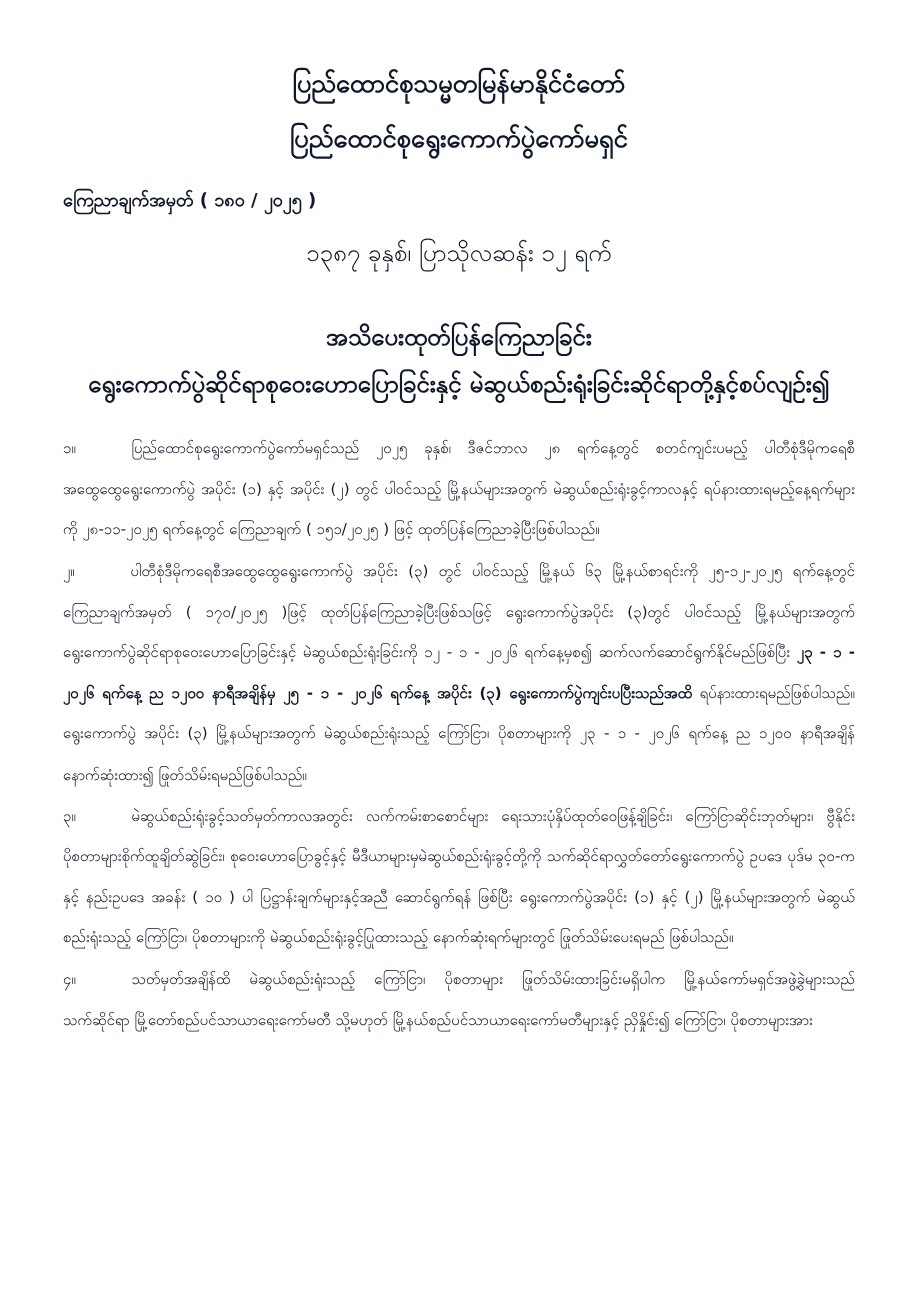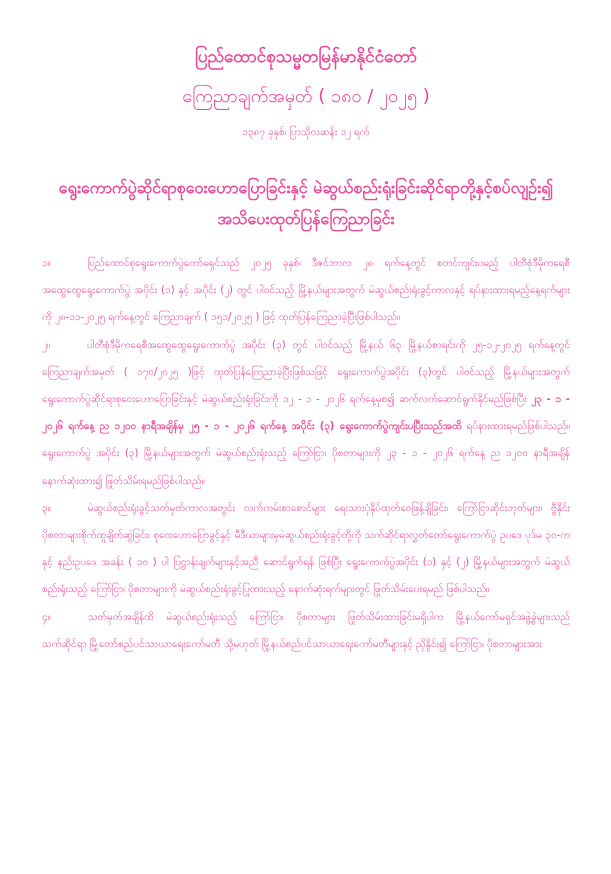--- a/index.html
+++ b/index.html
@@ -6,43 +6,43 @@
     margin: 0;
     padding: 0;
     background: #ffffff;
   }
   .page {
     position: relative;
     width: 611px;
     height: 874px;
     box-sizing: border-box;
     background: #ffffff;
-    color: #ec4899;
+    color: #0f172a;
     padding: 38px 41px 0 42px;
     overflow: hidden;
     font-family: "DejaVu Sans", sans-serif;
   }
 
   .hdr-line {
     font-size: 17px;
     line-height: 37px;
     font-weight: bold;
     text-align: center;
     white-space: nowrap;
   }
   .hdr-announce {
     margin-top: 2px;
-    font-size: 18px;
+    font-size: 12px;
     line-height: 38px;
-    font-weight: normal;
-    text-align: center;
+    font-weight: bold;
+    text-align: left;
     white-space: nowrap;
   }
   .hdr-date {
-    font-size: 10px;
+    font-size: 16px;
     line-height: 34px;
     font-weight: normal;
     text-align: center;
     white-space: nowrap;
   }
 
   .subject {
     margin-top: 23px;
     font-size: 16px;
     line-height: 31px;
@@ -67,26 +67,27 @@
     height: 1px;
   }
   .seg-bold { font-weight: bold; }
 </style>
 </head>
 <body>
 
 <div class="page">
 
   <div class="hdr-line">ပြည်ထောင်စုသမ္မတမြန်မာနိုင်ငံတော်</div>
+  <div class="hdr-line">ပြည်ထောင်စုရွေးကောက်ပွဲကော်မရှင်</div>
   <div class="hdr-announce">ကြေညာချက်အမှတ် ( ၁၈၀ / ၂၀၂၅ )</div>
   <div class="hdr-date">၁၃၈၇ ခုနှစ်၊ ပြာသိုလဆန်း ၁၂ ရက်</div>
 
   <div class="subject">
+    <div>အသိပေးထုတ်ပြန်ကြေညာခြင်း</div>
     <div>ရွေးကောက်ပွဲဆိုင်ရာစုဝေးဟောပြောခြင်းနှင့် မဲဆွယ်စည်းရုံးခြင်းဆိုင်ရာတို့နှင့်စပ်လျဉ်း၍</div>
-    <div>အသိပေးထုတ်ပြန်ကြေညာခြင်း</div>
   </div>
 
   <div class="body-text">
 
     <p class="para"><span class="pnum">၁။</span><span class="ptab"></span><span>ပြည်ထောင်စုရွေးကောက်ပွဲကော်မရှင်သည် ၂၀၂၅ ခုနှစ်၊ ဒီဇင်ဘာလ ၂၈ ရက်နေ့တွင် စတင်ကျင်းပမည့် ပါတီစုံဒီမိုကရေစီအထွေထွေရွေးကောက်ပွဲ အပိုင်း (၁) နှင့် အပိုင်း (၂) တွင် ပါဝင်သည့် မြို့နယ်များအတွက် မဲဆွယ်စည်းရုံးခွင့်ကာလနှင့် ရပ်နားထားရမည့်နေ့ရက်များကို ၂၈-၁၁-၂၀၂၅ ရက်နေ့တွင် ကြေညာချက် ( ၁၅၁/၂၀၂၅ ) ဖြင့် ထုတ်ပြန်ကြေညာခဲ့ပြီးဖြစ်ပါသည်။</span></p>
 
     <p class="para"><span class="pnum">၂။</span><span class="ptab"></span><span>ပါတီစုံဒီမိုကရေစီအထွေထွေရွေးကောက်ပွဲ အပိုင်း (၃) တွင် ပါဝင်သည့် မြို့နယ် ၆၃ မြို့နယ်စာရင်းကို ၂၅-၁၂-၂၀၂၅ ရက်နေ့တွင် ကြေညာချက်အမှတ် ( ၁၇၀/၂၀၂၅ )ဖြင့် ထုတ်ပြန်ကြေညာခဲ့ပြီးဖြစ်သဖြင့် ရွေးကောက်ပွဲအပိုင်း (၃)တွင် ပါဝင်သည့် မြို့နယ်များအတွက် ရွေးကောက်ပွဲဆိုင်ရာစုဝေးဟောပြောခြင်းနှင့် မဲဆွယ်စည်းရုံးခြင်းကို ၁၂ - ၁ - ၂၀၂၆ ရက်နေ့မှစ၍ ဆက်လက်ဆောင်ရွက်နိုင်မည်ဖြစ်ပြီး </span><span class="seg-bold">၂၃ - ၁ - ၂၀၂၆ ရက်နေ့ ည ၁၂၀၀ နာရီအချိန်မှ ၂၅ - ၁ - ၂၀၂၆ ရက်နေ့ အပိုင်း (၃) ရွေးကောက်ပွဲကျင်းပပြီးသည်အထိ</span><span> ရပ်နားထားရမည်ဖြစ်ပါသည်။ ရွေးကောက်ပွဲ အပိုင်း (၃) မြို့နယ်များအတွက် မဲဆွယ်စည်းရုံးသည့် ကြော်ငြာ၊ ပိုစတာများကို ၂၃ - ၁ - ၂၀၂၆ ရက်နေ့ ည ၁၂၀၀ နာရီအချိန် နောက်ဆုံးထား၍ ဖြုတ်သိမ်းရမည်ဖြစ်ပါသည်။</span></p>
 
     <p class="para"><span class="pnum">၃။</span><span class="ptab"></span><span>မဲဆွယ်စည်းရုံးခွင့်သတ်မှတ်ကာလအတွင်း လက်ကမ်းစာစောင်များ ရေးသားပုံနှိပ်ထုတ်ဝေဖြန့်ချိခြင်း၊ ကြော်ငြာဆိုင်းဘုတ်များ၊ ဗွီနိုင်းပိုစတာများစိုက်ထူချိတ်ဆွဲခြင်း၊ စုဝေးဟောပြောခွင့်နှင့် မီဒီယာများမှမဲဆွယ်စည်းရုံးခွင့်တို့ကို သက်ဆိုင်ရာလွှတ်တော်ရွေးကောက်ပွဲ ဥပဒေ ပုဒ်မ ၃၀-က နှင့် နည်းဥပဒေ အခန်း ( ၁၀ ) ပါ ပြဋ္ဌာန်းချက်များနှင့်အညီ ဆောင်ရွက်ရန် ဖြစ်ပြီး ရွေးကောက်ပွဲအပိုင်း (၁) နှင့် (၂) မြို့နယ်များအတွက် မဲဆွယ်စည်းရုံးသည့် ကြော်ငြာ၊ ပိုစတာများကို မဲဆွယ်စည်းရုံးခွင့်ပြုထားသည့် နောက်ဆုံးရက်များတွင် ဖြုတ်သိမ်းပေးရမည် ဖြစ်ပါသည်။</span></p>
 

